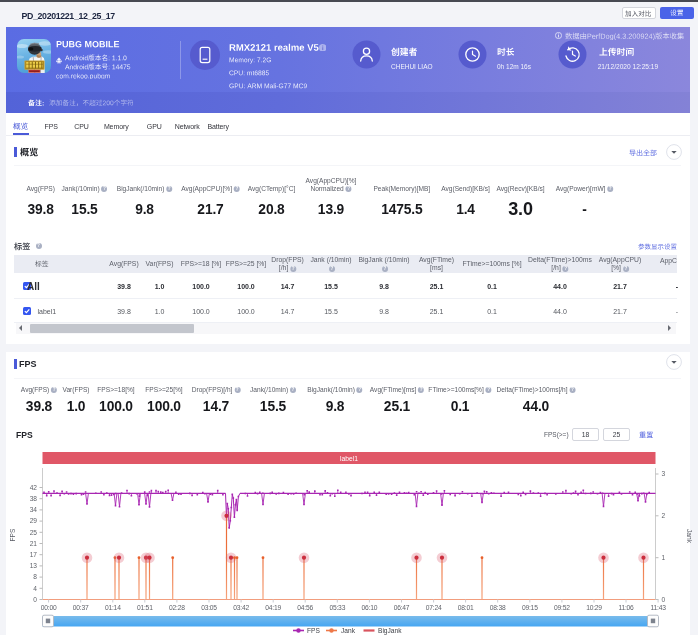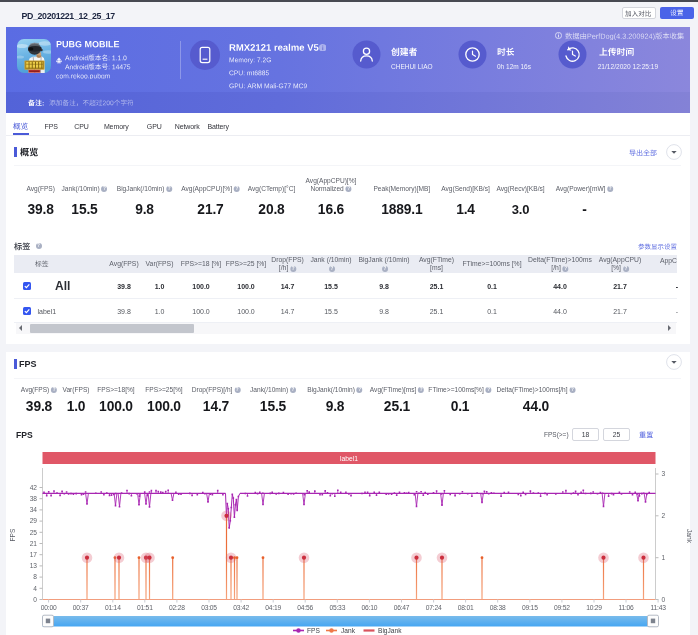--- a/index.html
+++ b/index.html
@@ -194,27 +194,27 @@
 <div style="position:absolute;left:84.5px;transform:translateX(-50%);top:185.5px;font-size:6.6px;line-height:6.6px;color:#5a5d66;font-weight:400;white-space:nowrap;">Jank(/10min)&nbsp;<span class="qi">?</span></div>
 <div style="position:absolute;left:84.5px;transform:translateX(-50%);top:202.5px;font-size:13.8px;line-height:13.8px;color:#17181c;font-weight:700;white-space:nowrap;letter-spacing:-0.15px">15.5</div>
 <div style="position:absolute;left:144.5px;transform:translateX(-50%);top:185.5px;font-size:6.6px;line-height:6.6px;color:#5a5d66;font-weight:400;white-space:nowrap;">BigJank(/10min)&nbsp;<span class="qi">?</span></div>
 <div style="position:absolute;left:144.5px;transform:translateX(-50%);top:202.5px;font-size:13.8px;line-height:13.8px;color:#17181c;font-weight:700;white-space:nowrap;letter-spacing:-0.15px">9.8</div>
 <div style="position:absolute;left:210.5px;transform:translateX(-50%);top:185.5px;font-size:6.6px;line-height:6.6px;color:#5a5d66;font-weight:400;white-space:nowrap;">Avg(AppCPU)[%]&nbsp;<span class="qi">?</span></div>
 <div style="position:absolute;left:210.5px;transform:translateX(-50%);top:202.5px;font-size:13.8px;line-height:13.8px;color:#17181c;font-weight:700;white-space:nowrap;letter-spacing:-0.15px">21.7</div>
 <div style="position:absolute;left:271.5px;transform:translateX(-50%);top:185.5px;font-size:6.6px;line-height:6.6px;color:#5a5d66;font-weight:400;white-space:nowrap;">Avg(CTemp)[°C]</div>
 <div style="position:absolute;left:271.5px;transform:translateX(-50%);top:202.5px;font-size:13.8px;line-height:13.8px;color:#17181c;font-weight:700;white-space:nowrap;letter-spacing:-0.15px">20.8</div>
 <div style="position:absolute;left:331px;transform:translateX(-50%);top:178.0px;font-size:6.6px;line-height:6.6px;color:#5a5d66;font-weight:400;white-space:nowrap;">Avg(AppCPU)[%]</div>
 <div style="position:absolute;left:331px;transform:translateX(-50%);top:185.5px;font-size:6.6px;line-height:6.6px;color:#5a5d66;font-weight:400;white-space:nowrap;">Normalized&nbsp;<span class="qi">?</span></div>
-<div style="position:absolute;left:331px;transform:translateX(-50%);top:202.5px;font-size:13.8px;line-height:13.8px;color:#17181c;font-weight:700;white-space:nowrap;letter-spacing:-0.15px">16.6</div>
+<div style="position:absolute;left:331px;transform:translateX(-50%);top:202.5px;font-size:13.8px;line-height:13.8px;color:#17181c;font-weight:700;white-space:nowrap;letter-spacing:-0.15px">13.9</div>
 <div style="position:absolute;left:401.8px;transform:translateX(-50%);top:185.5px;font-size:6.6px;line-height:6.6px;color:#5a5d66;font-weight:400;white-space:nowrap;">Peak(Memory)[MB]</div>
-<div style="position:absolute;left:401.8px;transform:translateX(-50%);top:202.5px;font-size:13.8px;line-height:13.8px;color:#17181c;font-weight:700;white-space:nowrap;letter-spacing:-0.15px">1889.1</div>
+<div style="position:absolute;left:401.8px;transform:translateX(-50%);top:202.5px;font-size:13.8px;line-height:13.8px;color:#17181c;font-weight:700;white-space:nowrap;letter-spacing:-0.15px">1475.5</div>
 <div style="position:absolute;left:465.5px;transform:translateX(-50%);top:185.5px;font-size:6.6px;line-height:6.6px;color:#5a5d66;font-weight:400;white-space:nowrap;">Avg(Send)[KB/s]</div>
 <div style="position:absolute;left:465.5px;transform:translateX(-50%);top:202.5px;font-size:13.8px;line-height:13.8px;color:#17181c;font-weight:700;white-space:nowrap;letter-spacing:-0.15px">1.4</div>
 <div style="position:absolute;left:520.5px;transform:translateX(-50%);top:185.5px;font-size:6.6px;line-height:6.6px;color:#5a5d66;font-weight:400;white-space:nowrap;">Avg(Recv)[KB/s]</div>
-<div style="position:absolute;left:520.5px;transform:translateX(-50%);top:202.5px;font-size:13px;line-height:13.8px;color:#17181c;font-weight:700;white-space:nowrap;letter-spacing:-0.15px">3.0</div>
+<div style="position:absolute;left:520.5px;transform:translateX(-50%);top:202.5px;font-size:18px;line-height:13.8px;color:#17181c;font-weight:700;white-space:nowrap;letter-spacing:-0.15px">3.0</div>
 <div style="position:absolute;left:584.5px;transform:translateX(-50%);top:185.5px;font-size:6.6px;line-height:6.6px;color:#5a5d66;font-weight:400;white-space:nowrap;">Avg(Power)[mW]&nbsp;<span class="qi">?</span></div>
 <div style="position:absolute;left:584.5px;transform:translateX(-50%);top:202.5px;font-size:13.8px;line-height:13.8px;color:#17181c;font-weight:700;white-space:nowrap;letter-spacing:-0.15px">-</div>
 <div style="position:absolute;left:14.0px;top:241.5px;line-height:0;"><svg width="16.4" height="9.0" viewBox="0 -7.5 16.4 9.0" xmlns="http://www.w3.org/2000/svg">
       <path d="M3.8 -6.5V-5.5H7.4V-6.5ZM6.3 -2.6C6.7 -1.7 7.0 -0.6 7.1 0.0L8.0 -0.3C7.9 -1.0 7.5 -2.0 7.2 -2.9ZM3.8 -2.8C3.6 -2.0 3.3 -1.1 2.9 -0.5C3.1 -0.4 3.5 -0.1 3.6 -0.0C4.1 -0.6 4.5 -1.7 4.7 -2.6ZM3.5 -4.5V-3.6H5.1V-0.4C5.1 -0.3 5.0 -0.3 4.9 -0.3C4.8 -0.3 4.5 -0.3 4.1 -0.3C4.3 -0.0 4.4 0.4 4.4 0.7C5.0 0.7 5.4 0.7 5.7 0.5C6.0 0.3 6.1 0.1 6.1 -0.4V-3.6H7.9V-4.5ZM1.4 -7.0V-5.3H0.3V-4.4H1.2C1.0 -3.5 0.6 -2.4 0.1 -1.9C0.3 -1.6 0.5 -1.2 0.6 -0.9C0.9 -1.3 1.2 -2.0 1.4 -2.6V0.7H2.4V-3.2C2.6 -2.8 2.8 -2.4 3.0 -2.2L3.5 -3.0C3.3 -3.2 2.6 -4.0 2.4 -4.3V-4.4H3.4V-5.3H2.4V-7.0Z M11.6 -2.2C11.8 -1.7 12.1 -1.0 12.2 -0.6L13.1 -1.0C12.9 -1.4 12.6 -2.0 12.3 -2.5ZM9.5 -2.0C9.8 -1.6 10.2 -1.0 10.3 -0.6L11.2 -1.0C11.0 -1.4 10.6 -1.9 10.3 -2.4ZM12.2 -5.3C11.4 -4.4 9.8 -3.6 8.4 -3.3C8.6 -3.0 8.9 -2.7 9.0 -2.5C9.5 -2.7 10.0 -2.9 10.6 -3.1V-2.6H13.9V-3.2C14.5 -2.9 15.0 -2.7 15.6 -2.6C15.7 -2.8 16.0 -3.1 16.2 -3.3C14.9 -3.6 13.6 -4.1 12.8 -4.8L13.0 -4.9L12.8 -5.0C12.9 -5.2 13.1 -5.3 13.2 -5.5H13.7C13.9 -5.2 14.1 -4.8 14.2 -4.6L15.2 -4.8C15.1 -5.0 14.9 -5.3 14.7 -5.5H15.9V-6.3H13.7C13.8 -6.5 13.8 -6.6 13.9 -6.8L13.0 -7.0C12.8 -6.5 12.5 -6.0 12.1 -5.7V-6.3H10.4L10.6 -6.8L9.6 -7.0C9.4 -6.2 8.9 -5.4 8.4 -4.9C8.6 -4.8 9.0 -4.6 9.2 -4.4C9.5 -4.7 9.7 -5.1 10.0 -5.5H10.1C10.2 -5.2 10.4 -4.8 10.5 -4.6L11.4 -4.8C11.3 -5.0 11.2 -5.3 11.0 -5.5H12.0L12.0 -5.5C12.1 -5.4 12.4 -5.2 12.6 -5.1ZM13.5 -3.4H11.1C11.5 -3.7 11.9 -4.0 12.3 -4.3C12.6 -4.0 13.0 -3.7 13.5 -3.4ZM14.2 -2.5C14.0 -1.7 13.6 -0.9 13.2 -0.3H8.7V0.5H15.9V-0.3H14.3C14.6 -0.9 14.9 -1.6 15.1 -2.2Z" fill="#4c4f58"></path>
     </svg></div>
 <span class="qi abs" style="left:35.5px;top:242.8px">?</span>
 <div style="position:absolute;left:638.0px;top:242.5px;line-height:0;"><svg width="39.0" height="7.2" viewBox="0 -6.0 39.0 7.2" xmlns="http://www.w3.org/2000/svg">
       <path d="M3.6 -2.6C3.1 -2.3 2.3 -2.0 1.7 -1.8C1.8 -1.7 1.9 -1.6 2.0 -1.5C2.6 -1.7 3.4 -2.0 4.0 -2.4ZM4.1 -1.8C3.6 -1.4 2.5 -1.1 1.6 -0.9C1.7 -0.8 1.8 -0.7 1.8 -0.5C2.8 -0.7 3.9 -1.1 4.5 -1.6ZM4.9 -1.2C4.2 -0.4 2.7 -0.1 1.1 0.1C1.2 0.2 1.3 0.4 1.4 0.5C3.1 0.3 4.6 -0.1 5.4 -0.9ZM1.2 -3.8C1.3 -3.9 1.5 -3.9 2.6 -4.0C2.5 -3.8 2.4 -3.6 2.3 -3.4H0.3V-2.9H2.0C1.5 -2.4 0.9 -1.9 0.3 -1.6C0.4 -1.6 0.6 -1.4 0.6 -1.3C1.4 -1.7 2.1 -2.2 2.6 -2.9H3.9C4.4 -2.2 5.2 -1.6 5.9 -1.3C6.0 -1.4 6.2 -1.6 6.3 -1.7C5.6 -1.9 4.9 -2.4 4.5 -2.9H6.2V-3.4H2.9C3.0 -3.6 3.1 -3.8 3.2 -4.0L5.0 -4.1C5.2 -3.9 5.3 -3.8 5.4 -3.7L5.8 -4.0C5.5 -4.4 4.7 -4.9 4.1 -5.3L3.8 -5.0C4.0 -4.8 4.3 -4.7 4.5 -4.5L2.0 -4.4C2.4 -4.6 2.9 -4.9 3.2 -5.3L2.8 -5.5C2.3 -5.0 1.7 -4.6 1.5 -4.5C1.3 -4.4 1.2 -4.3 1.0 -4.3C1.1 -4.2 1.1 -3.9 1.2 -3.8Z M9.4 -5.3C9.3 -5.1 9.1 -4.7 8.9 -4.5L9.2 -4.3C9.4 -4.5 9.6 -4.9 9.8 -5.2ZM7.1 -5.2C7.2 -4.9 7.4 -4.5 7.5 -4.3L7.8 -4.5C7.8 -4.7 7.6 -5.0 7.4 -5.3ZM9.2 -1.7C9.0 -1.4 8.8 -1.1 8.6 -0.8C8.3 -0.9 8.1 -1.1 7.8 -1.2C7.9 -1.3 8.0 -1.5 8.1 -1.7ZM7.2 -1.0C7.5 -0.9 7.9 -0.7 8.2 -0.5C7.8 -0.2 7.3 -0.0 6.8 0.1C6.9 0.2 7.0 0.4 7.0 0.5C7.6 0.3 8.2 0.1 8.6 -0.3C8.8 -0.2 9.0 -0.1 9.2 0.0L9.5 -0.3C9.3 -0.4 9.2 -0.5 8.9 -0.6C9.3 -1.0 9.6 -1.4 9.7 -2.0L9.5 -2.1L9.4 -2.1H8.3L8.4 -2.4L8.0 -2.5C8.0 -2.4 7.9 -2.2 7.8 -2.1H7.0V-1.7H7.6C7.5 -1.4 7.4 -1.2 7.2 -1.0ZM8.2 -5.5V-4.3H6.8V-3.8H8.0C7.7 -3.4 7.2 -3.0 6.8 -2.8C6.9 -2.7 7.0 -2.6 7.0 -2.5C7.4 -2.7 7.8 -3.0 8.2 -3.4V-2.6H8.6V-3.5C8.9 -3.3 9.3 -3.0 9.5 -2.8L9.8 -3.2C9.6 -3.3 9.0 -3.7 8.7 -3.8H10.0V-4.3H8.6V-5.5ZM10.6 -5.4C10.4 -4.3 10.1 -3.2 9.6 -2.5C9.7 -2.4 9.9 -2.3 10.0 -2.2C10.2 -2.4 10.3 -2.7 10.4 -3.0C10.6 -2.4 10.8 -1.8 11.0 -1.3C10.6 -0.7 10.1 -0.2 9.4 0.1C9.5 0.2 9.7 0.4 9.7 0.5C10.4 0.2 10.9 -0.3 11.3 -0.8C11.6 -0.3 12.0 0.2 12.5 0.5C12.6 0.3 12.7 0.2 12.8 0.1C12.3 -0.2 11.8 -0.7 11.5 -1.3C11.9 -2.0 12.1 -2.8 12.2 -3.7H12.7V-4.2H10.8C10.9 -4.6 11.0 -4.9 11.0 -5.3ZM11.8 -3.7C11.7 -3.0 11.5 -2.3 11.3 -1.8C11.0 -2.4 10.8 -3.0 10.7 -3.7Z M14.6 -3.7H17.9V-3.0H14.6ZM14.6 -4.8H17.9V-4.1H14.6ZM14.1 -5.1V-2.6H18.4V-5.1ZM18.3 -2.1C18.1 -1.7 17.7 -1.2 17.4 -0.8L17.8 -0.6C18.1 -1.0 18.5 -1.5 18.8 -1.9ZM13.8 -1.9C14.1 -1.5 14.4 -0.9 14.5 -0.6L14.9 -0.8C14.8 -1.1 14.5 -1.7 14.2 -2.1ZM16.7 -2.4V-0.3H15.7V-2.4H15.3V-0.3H13.3V0.2H19.2V-0.3H17.2V-2.4Z M21.0 -2.3C20.7 -1.5 20.3 -0.8 19.7 -0.4C19.9 -0.3 20.1 -0.2 20.2 -0.1C20.7 -0.6 21.2 -1.3 21.5 -2.1ZM23.9 -2.1C24.4 -1.5 24.9 -0.6 25.1 -0.1L25.6 -0.3C25.4 -0.8 24.9 -1.7 24.4 -2.3ZM20.5 -5.0V-4.5H25.0V-5.0ZM19.9 -3.4V-2.9H22.5V-0.1C22.5 -0.0 22.5 0.0 22.3 0.0C22.2 0.0 21.8 0.0 21.3 0.0C21.4 0.1 21.5 0.4 21.5 0.5C22.1 0.5 22.5 0.5 22.7 0.4C22.9 0.3 23.0 0.2 23.0 -0.1V-2.9H25.6V-3.4Z M26.8 -5.0C27.1 -4.7 27.6 -4.3 27.8 -4.0L28.1 -4.4C27.9 -4.6 27.5 -5.1 27.1 -5.3ZM26.3 -3.4V-3.0H27.2V-0.6C27.2 -0.3 27.0 -0.1 26.9 -0.0C27.0 0.1 27.1 0.3 27.1 0.4C27.2 0.3 27.4 0.1 28.6 -0.7C28.5 -0.8 28.4 -1.0 28.4 -1.1L27.7 -0.6V-3.4ZM29.2 -5.2V-4.5C29.2 -4.0 29.0 -3.5 28.2 -3.1C28.3 -3.0 28.5 -2.8 28.5 -2.7C29.4 -3.2 29.7 -3.9 29.7 -4.5V-4.8H30.8V-3.7C30.8 -3.2 30.9 -3.0 31.3 -3.0C31.4 -3.0 31.7 -3.0 31.8 -3.0C32.0 -3.0 32.1 -3.1 32.2 -3.1C32.2 -3.2 32.1 -3.4 32.1 -3.5C32.1 -3.5 31.9 -3.5 31.8 -3.5C31.7 -3.5 31.5 -3.5 31.4 -3.5C31.3 -3.5 31.3 -3.5 31.3 -3.7V-5.2ZM31.2 -2.1C31.0 -1.6 30.6 -1.2 30.2 -0.8C29.8 -1.2 29.4 -1.6 29.2 -2.1ZM28.5 -2.6V-2.1H28.8L28.7 -2.1C29.0 -1.5 29.4 -1.0 29.8 -0.6C29.3 -0.2 28.8 -0.0 28.2 0.1C28.3 0.2 28.4 0.4 28.5 0.5C29.1 0.4 29.7 0.1 30.2 -0.3C30.7 0.1 31.3 0.4 32.0 0.5C32.0 0.4 32.2 0.2 32.3 0.1C31.6 -0.0 31.1 -0.3 30.6 -0.6C31.2 -1.0 31.6 -1.7 31.9 -2.5L31.6 -2.6L31.5 -2.6Z M36.7 -4.9H37.8V-4.3H36.7ZM35.2 -4.9H36.3V-4.3H35.2ZM33.7 -4.9H34.8V-4.3H33.7ZM33.7 -2.8V-0.0H32.9V0.3H38.6V-0.0H37.8V-2.8H35.7L35.8 -3.2H38.5V-3.5H35.9L36.0 -3.9H38.3V-5.2H33.3V-3.9H35.5L35.4 -3.5H32.9V-3.2H35.3L35.3 -2.8ZM34.2 -0.0V-0.4H37.3V-0.0ZM34.2 -1.8H37.3V-1.4H34.2ZM34.2 -2.1V-2.4H37.3V-2.1ZM34.2 -1.1H37.3V-0.7H34.2Z" fill="#5b6ae0"></path>
     </svg></div>
 <div class="abs" style="left:14px;top:254.5px;width:662.5px;height:18.5px;background:#eaecf3"></div>
@@ -235,21 +235,21 @@
 <div style="position:absolute;left:436.5px;transform:translateX(-50%);top:265.2px;font-size:6.8px;line-height:6.8px;color:#5d606a;font-weight:400;white-space:nowrap;">[ms]</div>
 <div style="position:absolute;left:492px;transform:translateX(-50%);top:260.9px;font-size:6.8px;line-height:6.8px;color:#5d606a;font-weight:400;white-space:nowrap;">FTime&gt;=100ms [%]</div>
 <div style="position:absolute;left:560px;transform:translateX(-50%);top:257.2px;font-size:6.8px;line-height:6.8px;color:#5d606a;font-weight:400;white-space:nowrap;">Delta(FTime)&gt;100ms</div>
 <div style="position:absolute;left:560px;transform:translateX(-50%);top:265.2px;font-size:6.8px;line-height:6.8px;color:#5d606a;font-weight:400;white-space:nowrap;">[/h]&nbsp;<span class="qi">?</span></div>
 <div style="position:absolute;left:620px;transform:translateX(-50%);top:257.2px;font-size:6.8px;line-height:6.8px;color:#5d606a;font-weight:400;white-space:nowrap;">Avg(AppCPU)</div>
 <div style="position:absolute;left:620px;transform:translateX(-50%);top:265.2px;font-size:6.8px;line-height:6.8px;color:#5d606a;font-weight:400;white-space:nowrap;">[%]&nbsp;<span class="qi">?</span></div>
 <div style="position:absolute;left:660px;top:258.2px;font-size:6.8px;line-height:6.8px;color:#5d606a;font-weight:400;white-space:nowrap;">AppC</div>
 <div class="abs" style="left:23.2px;top:281.6px;width:8px;height:8px;background:#3456f0;border-radius:1.5px;line-height:0"><svg width="8" height="8" xmlns="http://www.w3.org/2000/svg">
       <path d="M1.8 4.1 L3.4 5.7 L6.3 2.4" fill="none" stroke="#fff" stroke-width="1.2"></path>
     </svg></div>
-<div style="position:absolute;left:55px;top:283.0px;font-size:12px;line-height:7.2px;color:#2b2d33;font-weight:700;white-space:nowrap;">All</div>
+<div style="position:absolute;left:27px;top:283.0px;font-size:10px;line-height:7.2px;color:#2b2d33;font-weight:700;white-space:nowrap;">All</div>
 <div style="position:absolute;left:124px;transform:translateX(-50%);top:283.2px;font-size:7px;line-height:7px;color:#2b2d33;font-weight:700;white-space:nowrap;">39.8</div>
 <div style="position:absolute;left:159.5px;transform:translateX(-50%);top:283.2px;font-size:7px;line-height:7px;color:#2b2d33;font-weight:700;white-space:nowrap;">1.0</div>
 <div style="position:absolute;left:201px;transform:translateX(-50%);top:283.2px;font-size:7px;line-height:7px;color:#2b2d33;font-weight:700;white-space:nowrap;">100.0</div>
 <div style="position:absolute;left:246px;transform:translateX(-50%);top:283.2px;font-size:7px;line-height:7px;color:#2b2d33;font-weight:700;white-space:nowrap;">100.0</div>
 <div style="position:absolute;left:287.5px;transform:translateX(-50%);top:283.2px;font-size:7px;line-height:7px;color:#2b2d33;font-weight:700;white-space:nowrap;">14.7</div>
 <div style="position:absolute;left:331px;transform:translateX(-50%);top:283.2px;font-size:7px;line-height:7px;color:#2b2d33;font-weight:700;white-space:nowrap;">15.5</div>
 <div style="position:absolute;left:384px;transform:translateX(-50%);top:283.2px;font-size:7px;line-height:7px;color:#2b2d33;font-weight:700;white-space:nowrap;">9.8</div>
 <div style="position:absolute;left:436.5px;transform:translateX(-50%);top:283.2px;font-size:7px;line-height:7px;color:#2b2d33;font-weight:700;white-space:nowrap;">25.1</div>
 <div style="position:absolute;left:492px;transform:translateX(-50%);top:283.2px;font-size:7px;line-height:7px;color:#2b2d33;font-weight:700;white-space:nowrap;">0.1</div>
 <div style="position:absolute;left:560px;transform:translateX(-50%);top:283.2px;font-size:7px;line-height:7px;color:#2b2d33;font-weight:700;white-space:nowrap;">44.0</div>

